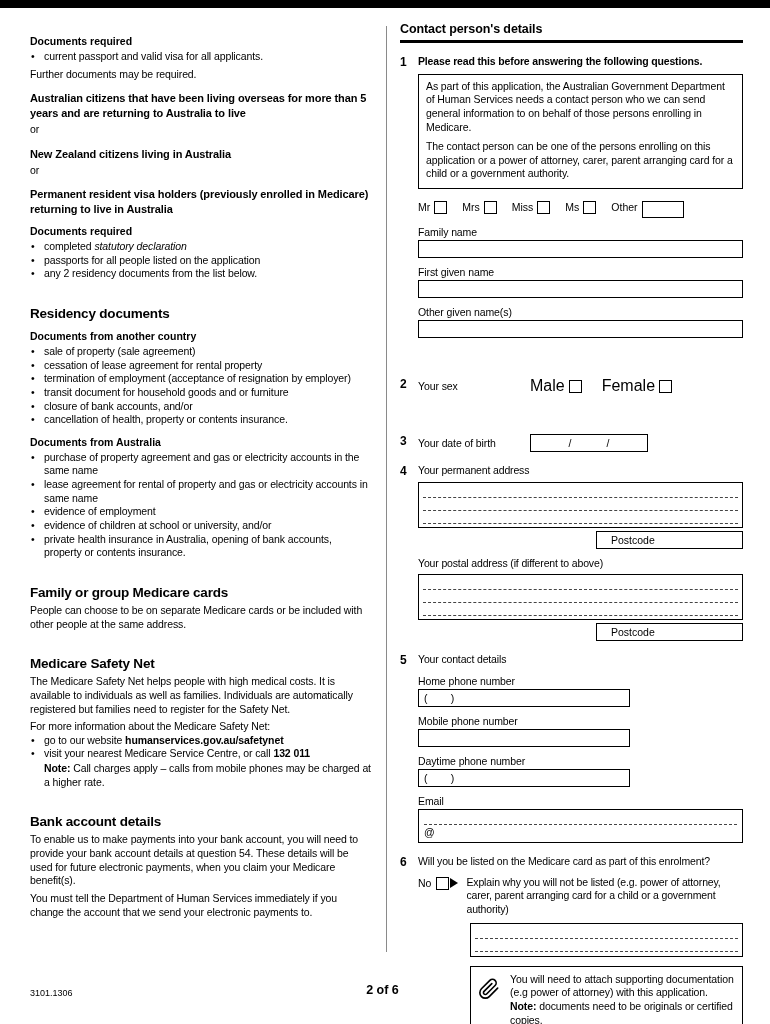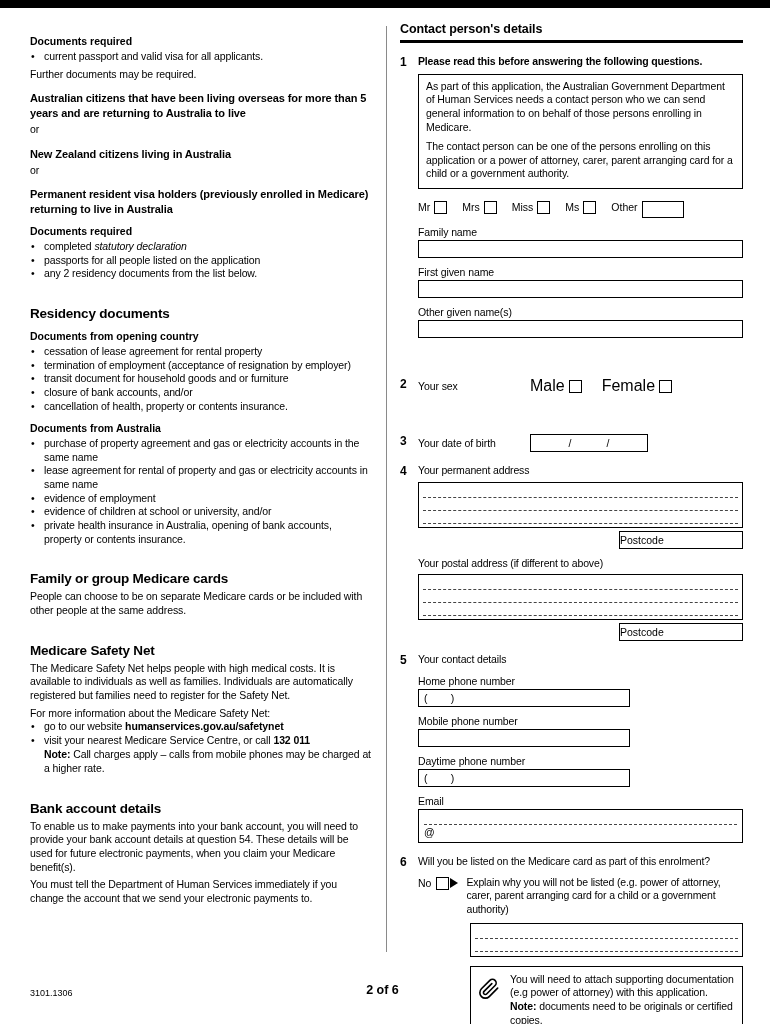--- a/index.html
+++ b/index.html
@@ -34,21 +34,21 @@
   .otherbox { width:42px; height:17px; border:1.5px solid #000; display:inline-block; flex:none; }
   .flabel { font-size:10.5px; margin:8px 0 2px; letter-spacing:-0.1px; }
   .input { height:18px; border:1.5px solid #000; background:#fff; }
   .inline { display:flex; align-items:center;margin-top:39px; }
   .lblw { width:112px; flex:none; font-size:10.5px; letter-spacing:-0.1px; }
   .gap18 { width:20px; flex:none; }
   .dob { width:118px; height:18px; border:1.5px solid #000; font-size:10.5px; text-align:center; line-height:16px; white-space:pre; }
   .addrbox { border:1.2px solid #000; margin-top:4px; padding:2px 4px 3px; background:#fff; }
   .dashrow { height:13px; border-bottom:1.2px dashed #444; }
   .pcrow { display:flex; justify-content:flex-end; margin-top:3px; }
-  .pcbox { width:124px; height:18px; border:1.2px solid #000; font-size:10.5px; line-height:16px; background:#fff; }
+  .pcbox { width:147px; height:18px; border:1.2px solid #000; font-size:10.5px; line-height:16px; padding-left:14px; background:#fff; }
   .phonebox { width:212px; height:18px; border:1.5px solid #000; font-size:10.5px; line-height:16px; padding-left:5px; white-space:pre; background:#fff; }
   .emailbox { border:1.5px solid #000; padding:2px 5px 1px; background:#fff; }
   .emailbox .atrow { height:16px; line-height:15px; font-size:10.5px; border-bottom:none; }
   .noline { display:flex; align-items:flex-start; margin-top:7px; }
   .nolabel { font-size:10.5px; margin-right:5px; margin-top:1px; flex:none; }
   .cbarrow { display:flex; align-items:center; flex:none; margin-right:8px; margin-top:1px; }
   .tri { width:0; height:0; border-left:8px solid #000; border-top:5.5px solid transparent; border-bottom:5.5px solid transparent; margin-left:1px; }
   .explaintext { font-size:10.5px; line-height:1.3; letter-spacing:-0.15px; }
   .indent { margin-left:52px; }
   .expbox { border:1.2px solid #000; margin-top:6px; padding:2px 4px 4px; background:#fff; }
@@ -84,21 +84,24 @@
       <span><span>completed </span><em>statutory declaration</em></span>
     </div>
     <div class="b">
         <span>passports for all people listed on the application</span>
       </div>
     <div class="b">
         <span>any 2 residency documents from the list below.</span>
       </div>
 
     <div class="bighead">Residency documents</div>
-    <div class="subhead">Documents from opening country</div>
+    <div class="subhead">Documents from another country</div>
+    <div class="b">
+        <span>sale of property (sale agreement)</span>
+      </div>
     <div class="b">
         <span>cessation of lease agreement for rental property</span>
       </div>
     <div class="b">
         <span>termination of employment (acceptance of resignation by employer)</span>
       </div>
     <div class="b">
         <span>transit document for household goods and or furniture</span>
       </div>
     <div class="b">

